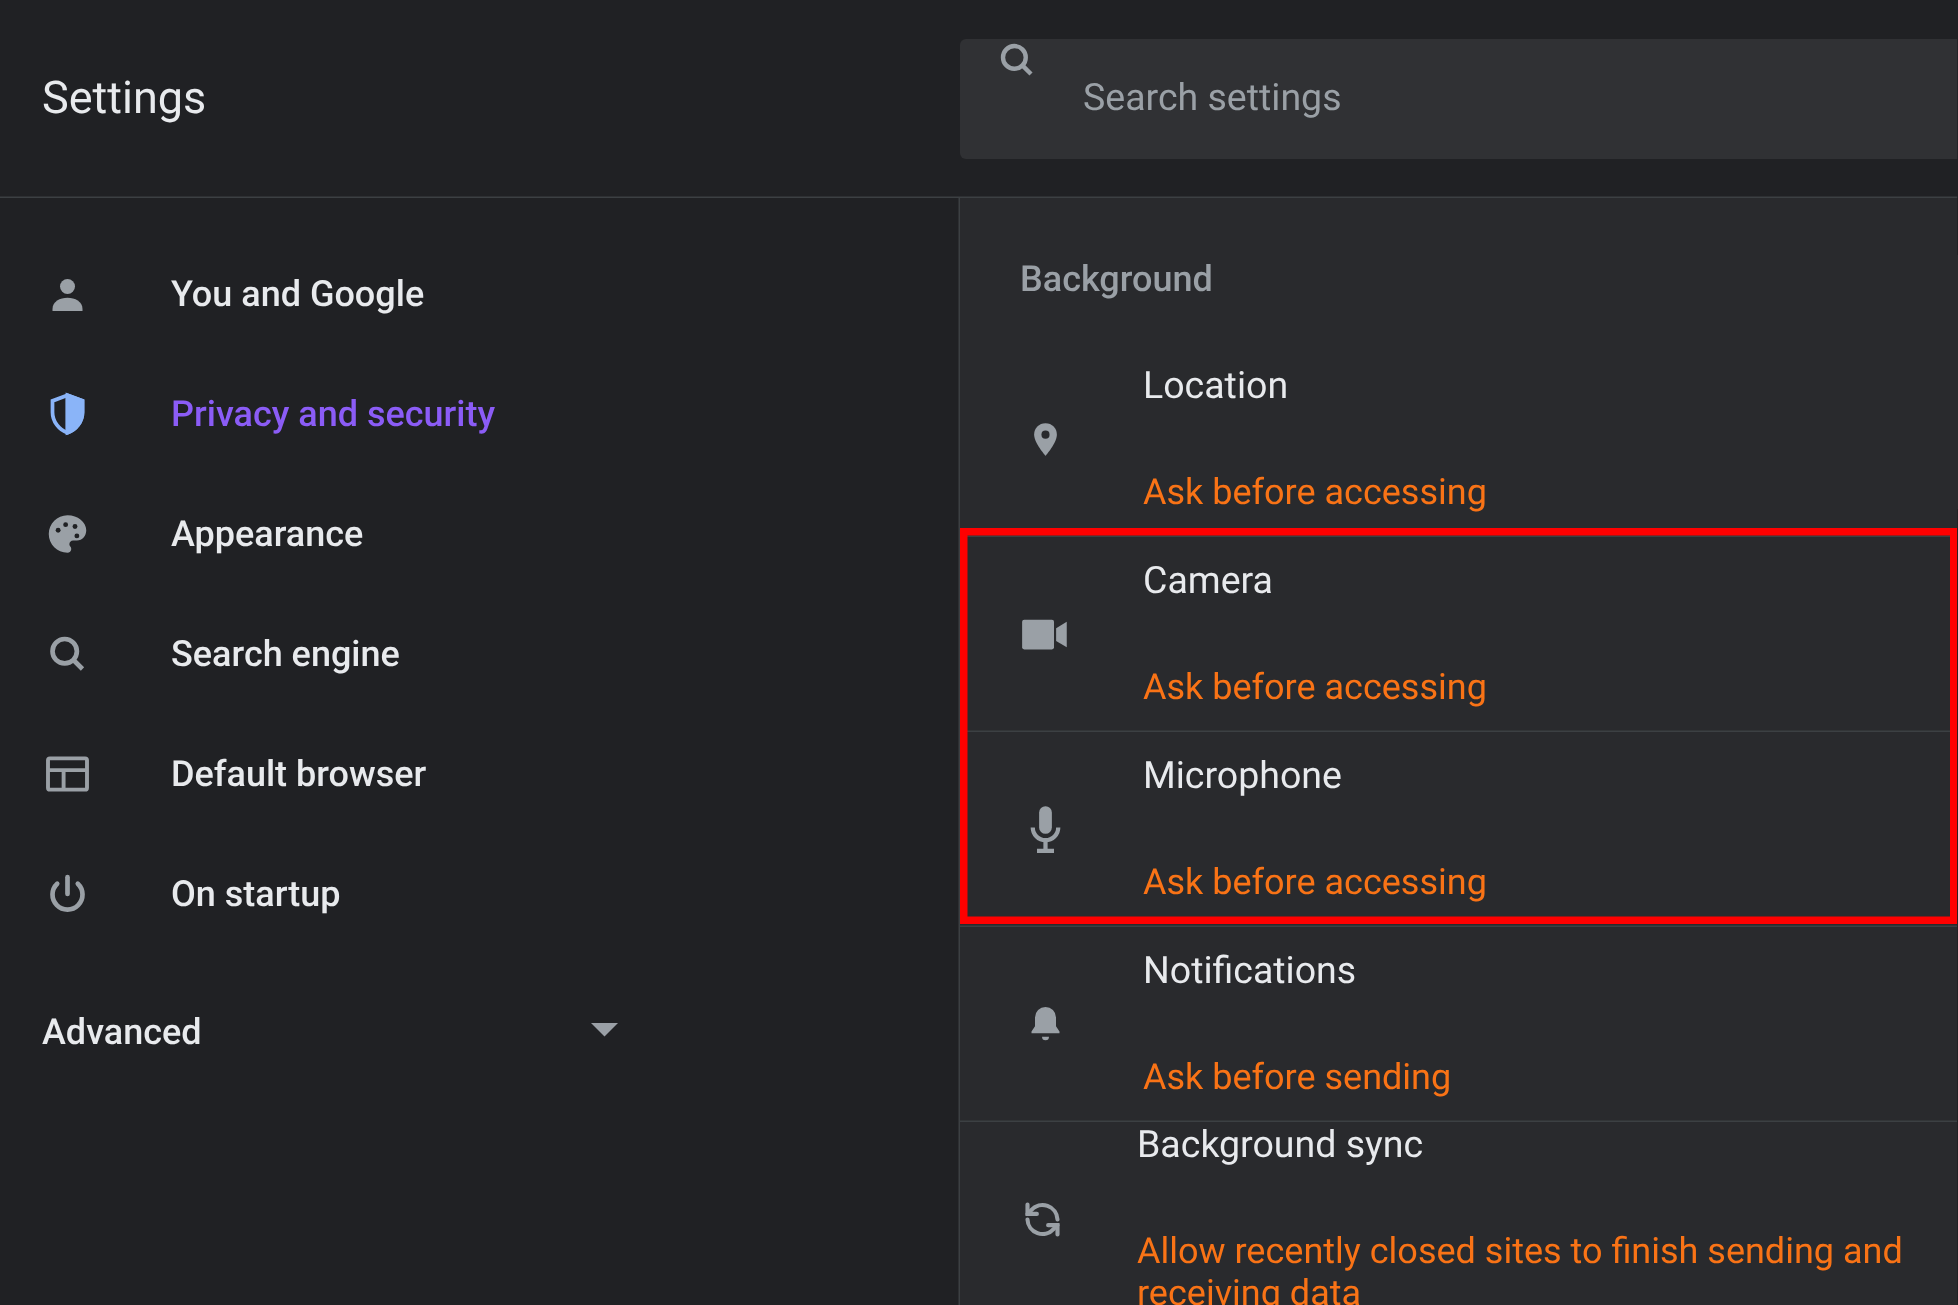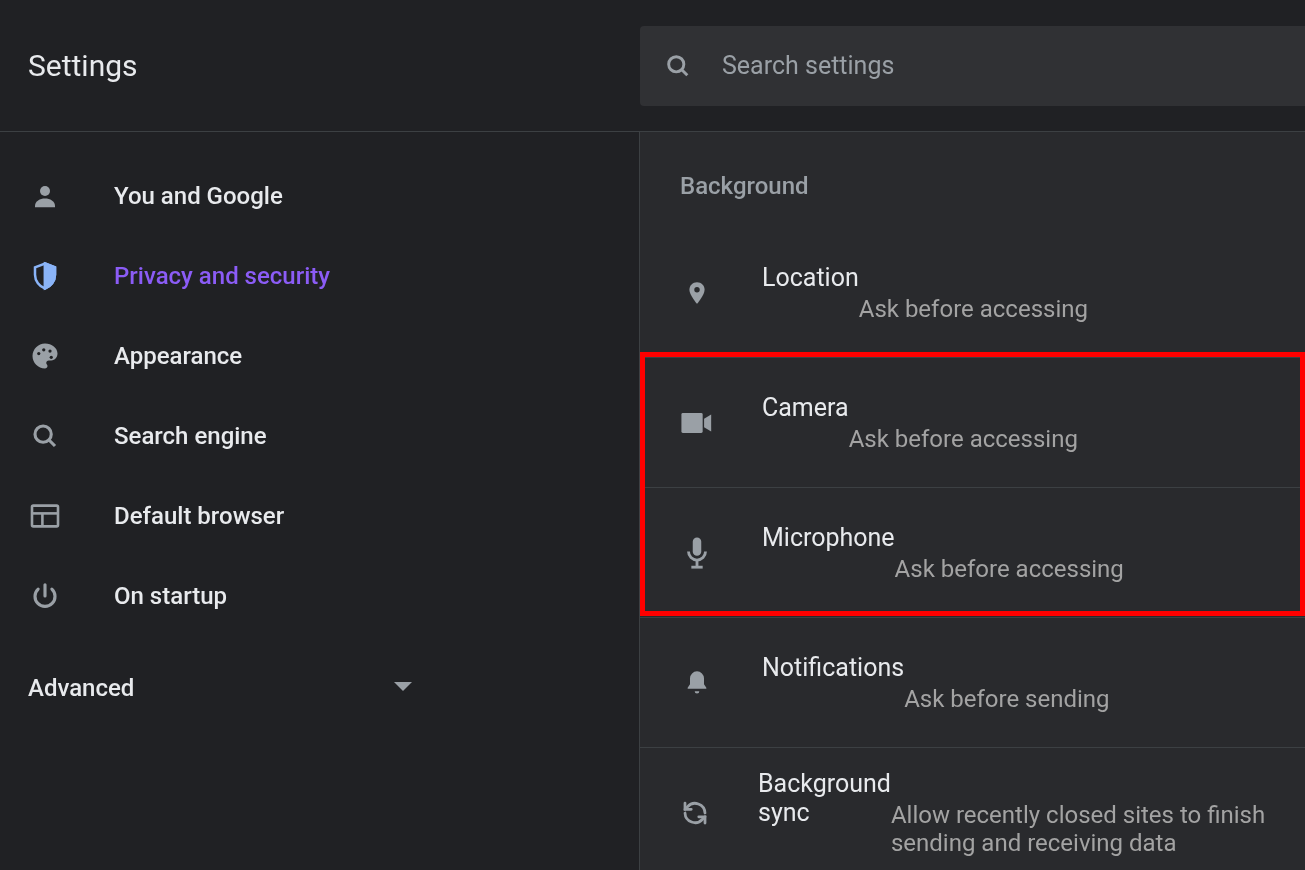--- a/index.html
+++ b/index.html
@@ -24,21 +24,20 @@
       padding-left: 28px;
       font-size: 30px;
       font-weight: 400;
       color: #e8eaed;
     }
     .search-container {
       flex: 1;
       height: 80px;
       background: #303134;
       display: flex;
-      align-items: center;
       padding: 0 24px;
       margin: 12px 0 12px 0;
       border-radius: 4px 0 0 4px;
     }
     .search-icon-wrap {
       color: #9aa0a6;
       margin-right: 30px;
     }
     .search-input {
       background: transparent;
@@ -112,23 +111,23 @@
     .perm-row:first-of-type { border-top: none; }
     .perm-icon {
       width: 34px;
       height: 34px;
       margin-right: 48px;
       color: #9aa0a6;
       display: flex;
       align-items: center;
       justify-content: center;
     }
-    .perm-text { display: flex; flex-direction: row; }
+    .perm-text { display: flex; flex-direction: column; gap: 10px; }
     .perm-title { font-size: 25px; color: #e8eaed; }
-    .perm-sub { font-size: 24px; color: #a3a3a3; margin-top: 32px; }
+    .perm-sub { font-size: 24px; color: #f97316; margin-top: 32px; }
     .highlight-box {
       position: absolute;
       left: 0px;
       top: 220px;
       width: 665px;
       height: 264px;
       border: 5px solid #ff0000;
       pointer-events: none;
     }
     svg { display: block; }

